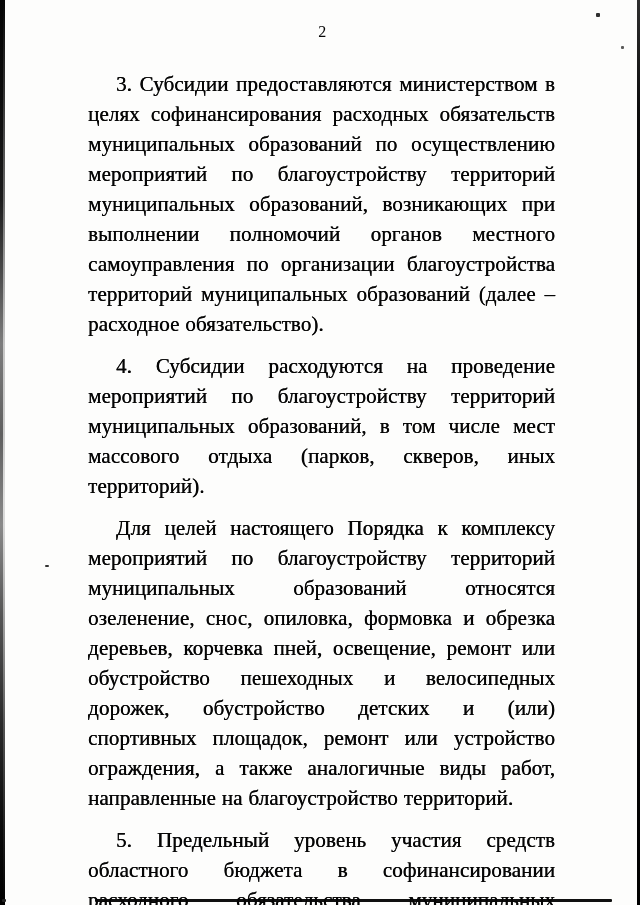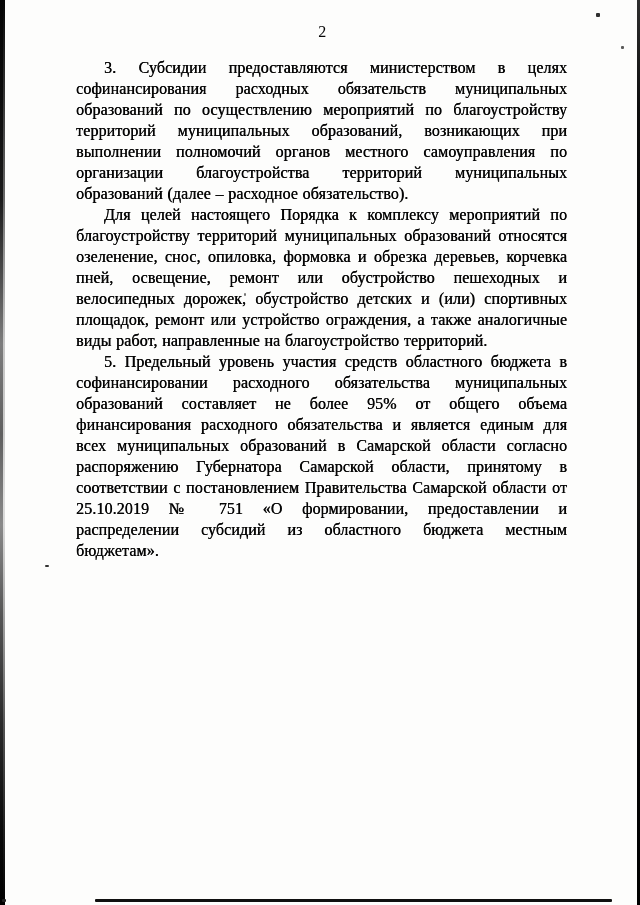--- a/index.html
+++ b/index.html
@@ -70,23 +70,23 @@
     font-size: 16px;
     line-height: 20px;
     letter-spacing: .3px;
   }
   .content {
     position: absolute;
     left: 76px; top: 57px;
     width: 491px;
   }
   .para {
-    margin: 0;
-    font-size: 16px;
-    line-height: 21px;
+    margin: 12px;
+    font-size: 21px;
+    line-height: 30px;
     text-align: justify;
     text-indent: 28px;
     letter-spacing: .1px;
     word-spacing: .5px;
     
     text-shadow: 0.35px 0 0 currentColor;
   }
 </style>
 </head>
 <body>
@@ -99,17 +99,18 @@
   <div class="speck s1"></div>
   <div class="speck s2"></div>
   <div class="speck s3"></div>
   <div class="speck s4"></div>
   <div class="speck s5"></div>
 
   <div class="page-number">2</div>
 
   <div class="content">
     <p class="para">3. Субсидии предоставляются министерством в целях софинансирования расходных обязательств муниципальных образований по осуществлению мероприятий по благоустройству территорий муниципальных образований, возникающих при выполнении полномочий органов местного самоуправления по организации благоустройства территорий муниципальных образований (далее – расходное обязательство).</p>
+    <p class="para">4. Субсидии расходуются на проведение мероприятий по благоустройству территорий муниципальных образований, в том числе мест массового отдыха (парков, скверов, иных территорий).</p>
     <p class="para">Для целей настоящего Порядка к комплексу мероприятий по благоустройству территорий муниципальных образований относятся озеленение, снос, опиловка, формовка и обрезка деревьев, корчевка пней, освещение, ремонт или обустройство пешеходных и велосипедных дорожек, обустройство детских и (или) спортивных площадок, ремонт или устройство ограждения, а также аналогичные виды работ, направленные на благоустройство территорий.</p>
     <p class="para">5. Предельный уровень участия средств областного бюджета в софинансировании расходного обязательства муниципальных образований составляет не более 95% от общего объема финансирования расходного обязательства и является единым для всех муниципальных образований в Самарской области согласно распоряжению Губернатора Самарской области, принятому в соответствии с постановлением Правительства Самарской области от 25.10.2019 № 751 «О формировании, предоставлении и распределении субсидий из областного бюджета местным бюджетам».</p>
   </div>
 
 </div>
 
 </body></html>

